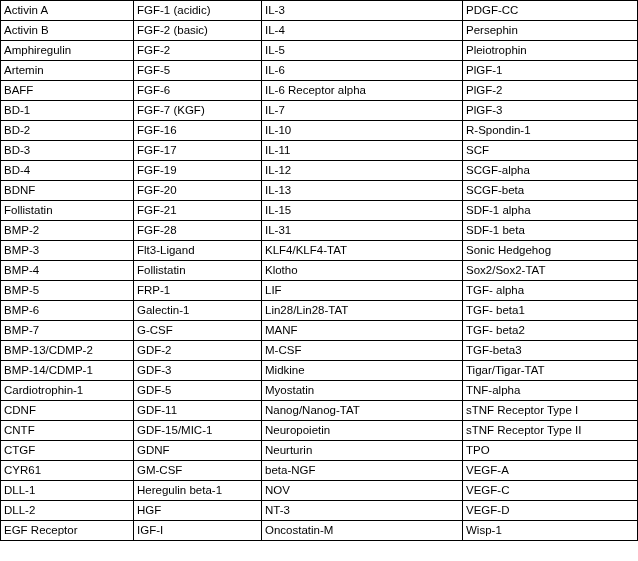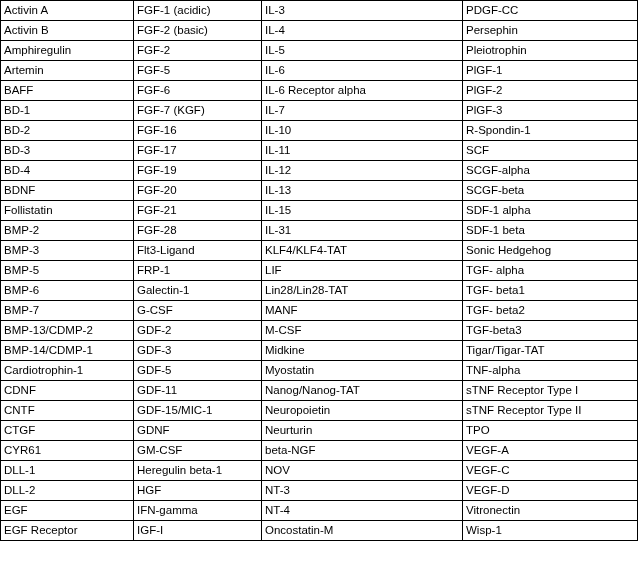--- a/index.html
+++ b/index.html
@@ -119,20 +119,26 @@
         <td>IL-31</td>
         <td>SDF-1 beta</td>
       </tr>
       <tr>
         <td>BMP-3</td>
         <td>Flt3-Ligand</td>
         <td>KLF4/KLF4-TAT</td>
         <td>Sonic Hedgehog</td>
       </tr>
       <tr>
+        <td>BMP-4</td>
+        <td>Follistatin</td>
+        <td>Klotho</td>
+        <td>Sox2/Sox2-TAT</td>
+      </tr>
+      <tr>
         <td>BMP-5</td>
         <td>FRP-1</td>
         <td>LIF</td>
         <td>TGF- alpha</td>
       </tr>
       <tr>
         <td>BMP-6</td>
         <td>Galectin-1</td>
         <td>Lin28/Lin28-TAT</td>
         <td>TGF- beta1</td>
@@ -191,25 +197,19 @@
         <td>NOV</td>
         <td>VEGF-C</td>
       </tr>
       <tr>
         <td>DLL-2</td>
         <td>HGF</td>
         <td>NT-3</td>
         <td>VEGF-D</td>
       </tr>
       <tr>
-        <td>EGF</td>
-        <td>IFN-gamma</td>
-        <td>NT-4</td>
-        <td>Vitronectin</td>
-      </tr>
-      <tr>
         <td>EGF Receptor</td>
         <td>IGF-I</td>
         <td>Oncostatin-M</td>
         <td>Wisp-1</td>
       </tr>
     </tbody>
 </table>
 
 </body></html>

